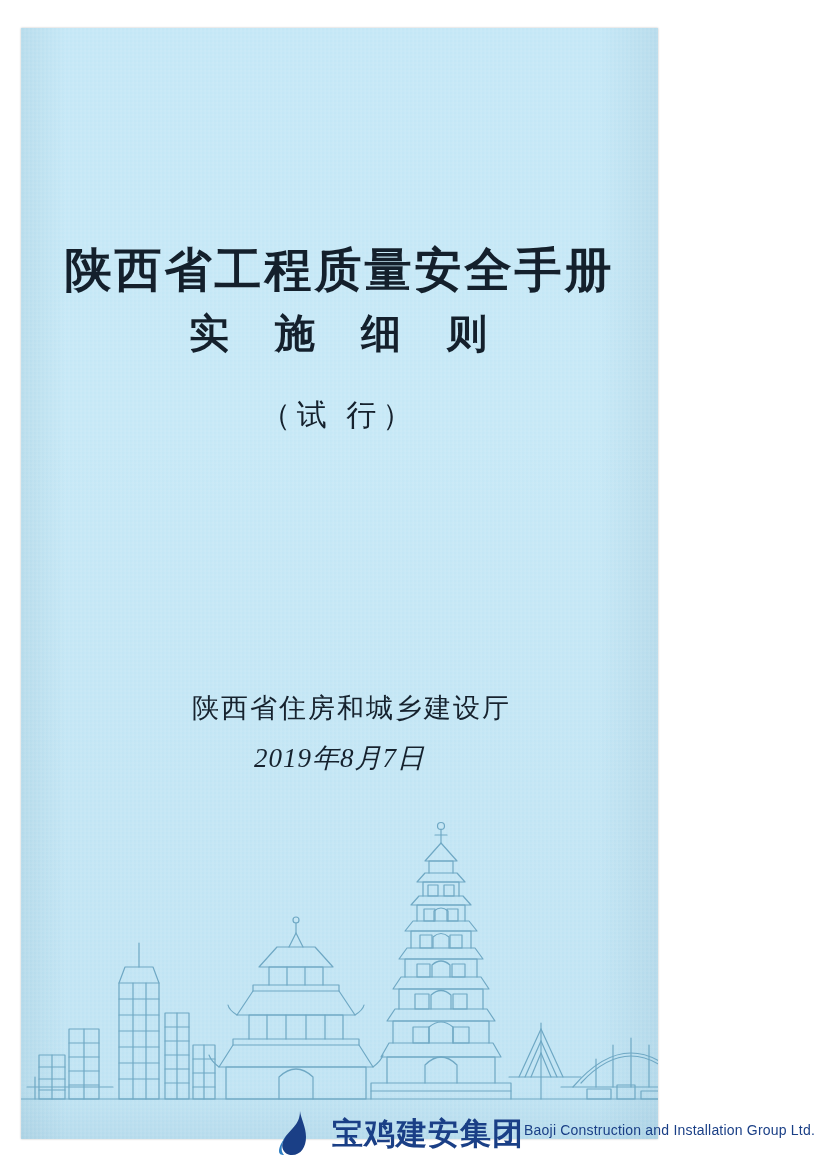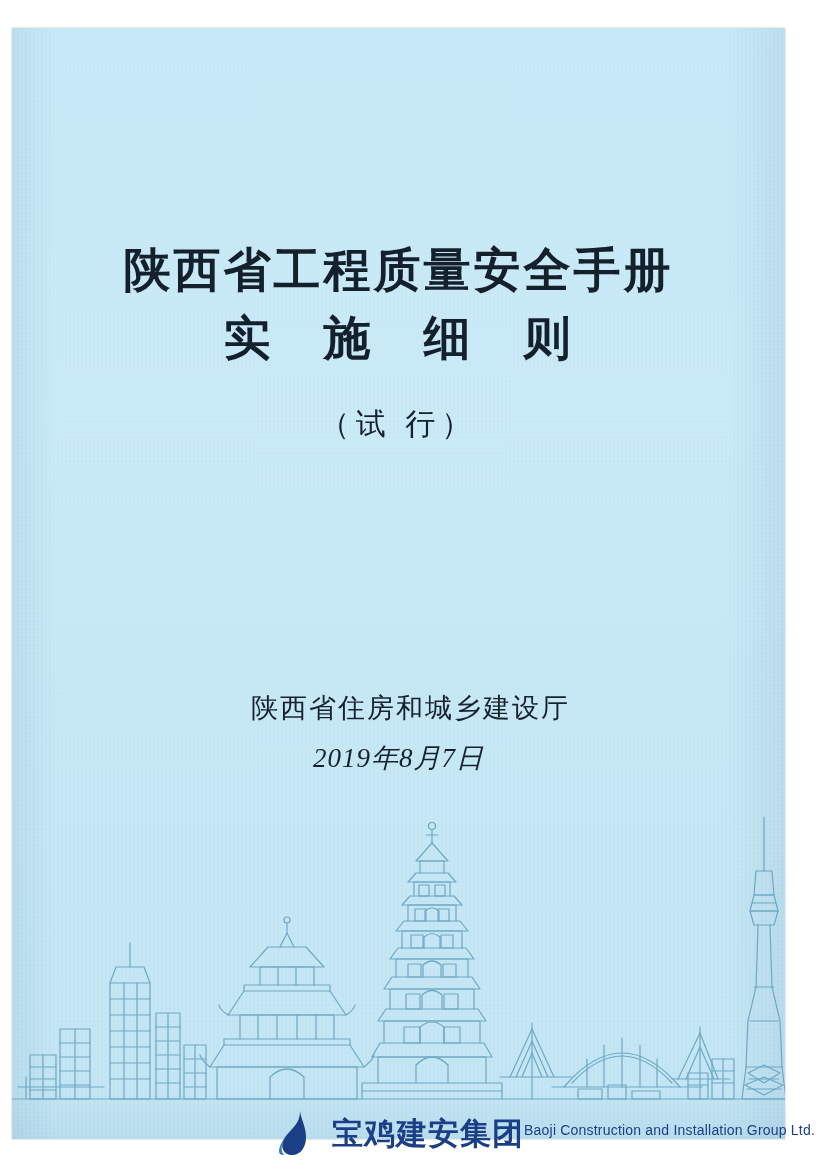--- a/index.html
+++ b/index.html
@@ -17,23 +17,23 @@
   
   .page {
     position: relative;
     width: 829px;
     height: 1167px;
     background: #ffffff;
   }
 
   .cover {
     position: absolute;
-    left: 12px;
+    left: 21px;
     top: 28px;
-    width: 773px;
+    width: 637px;
     height: 1111px;
     background:
       linear-gradient(180deg, #c4e7f6 0%, #c6e8f6 35%, #c2e5f4 70%, #bfe3f3 100%);
     box-shadow: 0 0 2px rgba(0,0,0,0.25);
     overflow: hidden;
   }
   
   .cover::after {
     content: "";
     position: absolute;
@@ -66,21 +66,21 @@
   }
   .title-main-1,
   .title-main-2 {
     font-family: "DejaVu Sans", "Liberation Sans", sans-serif;
     font-weight: bold;
     color: #14202c;
     letter-spacing: 3px;
     line-height: 1.28;
   }
   .title-main-1 { font-size: 47px; }
-  .title-main-2 { font-size: 47px; margin-top: 8px; }
+  .title-main-2 { font-size: 40px; margin-top: 8px; }
 
   .title-sub {
     margin-top: 36px;
     font-family: "Liberation Serif", "DejaVu Serif", serif;
     font-size: 30px;
     color: #15212d;
     letter-spacing: 6px;
   }
 
   

